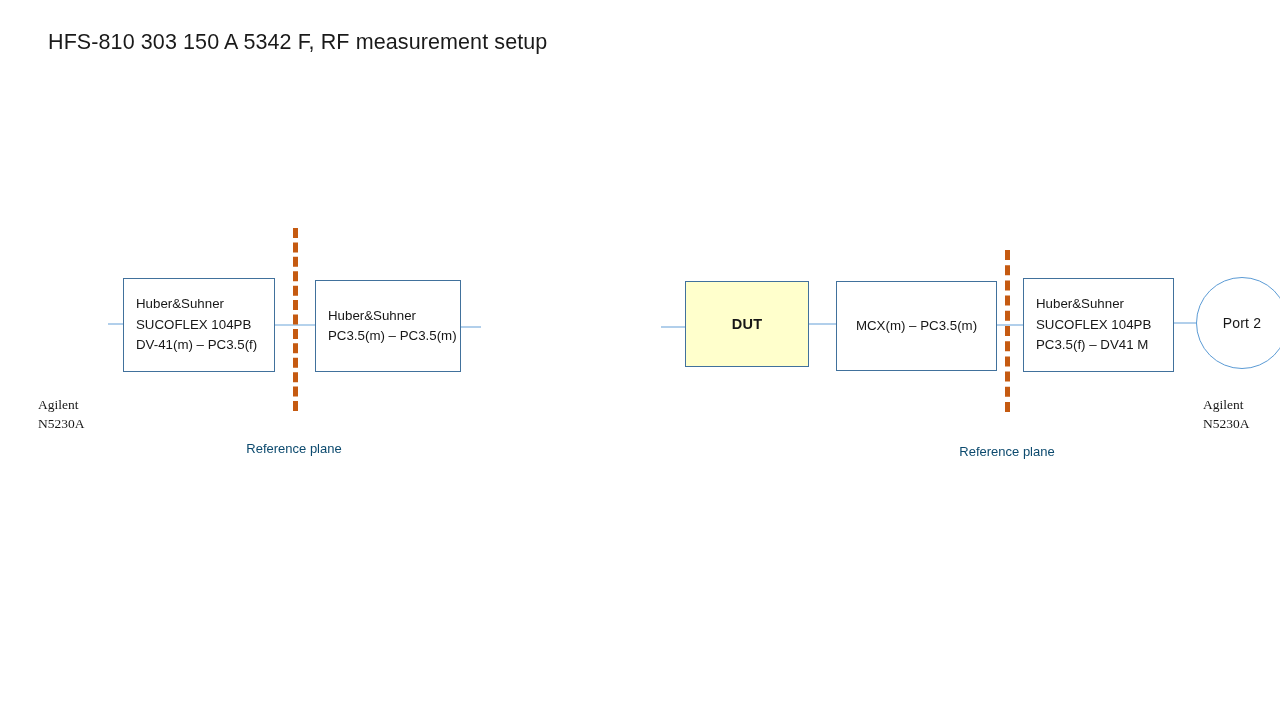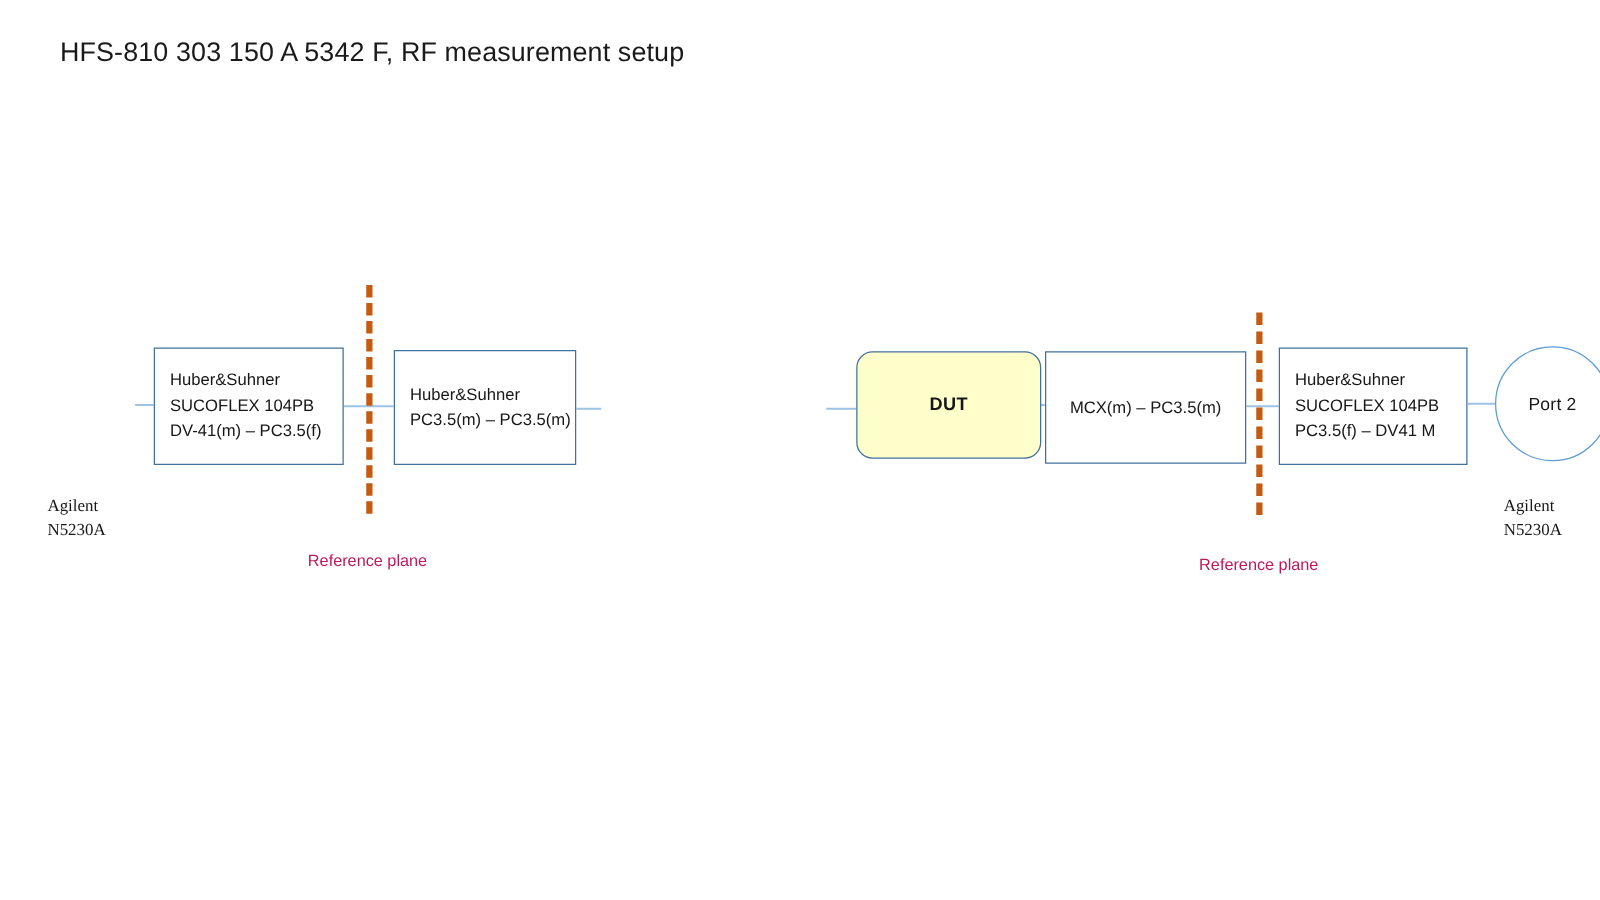--- a/index.html
+++ b/index.html
@@ -111,21 +111,21 @@
 
   
   .ref-plane-line {
     position: absolute;
     width: 0;
     border-left: 5px dashed #c55a11;
   }
   .ref-plane-label {
     position: absolute;
     font-size: 13px;
-    color: #be185d;
+    color: #0c4a6e;
     white-space: nowrap;
     text-align: center;
   }
 </style>
 </head>
 <body>
 
 <div class="slide-title">HFS-810 303 150 A 5342 F, RF measurement setup</div>
 
 <div class="diagram">
@@ -150,21 +150,21 @@
 SUCOFLEX 104PB
 DV-41(m) – PC3.5(f)</span>
   </div>
 
   <div class="comp-box align-left" style="left:315px; top:280px; width:146px; height:92px;">
     <span class="comp-text">Huber&amp;Suhner
 PC3.5(m) – PC3.5(m)</span>
   </div>
 
 
-  <div class="comp-box align-center dut" style="left:685px; top:281px; width:148px; height:86px;border-radius:13px;">
+  <div class="comp-box align-center dut" style="left:685px; top:281px; width:124px; height:86px;">
     <span class="comp-text">DUT</span>
   </div>
 
   <div class="comp-box align-center" style="left:836px; top:281px; width:161px; height:90px;">
     <span class="comp-text">MCX(m) – PC3.5(m)</span>
   </div>
 
   <div class="comp-box align-left" style="left:1023px; top:278px; width:151px; height:94px;">
     <span class="comp-text">Huber&amp;Suhner
 SUCOFLEX 104PB

